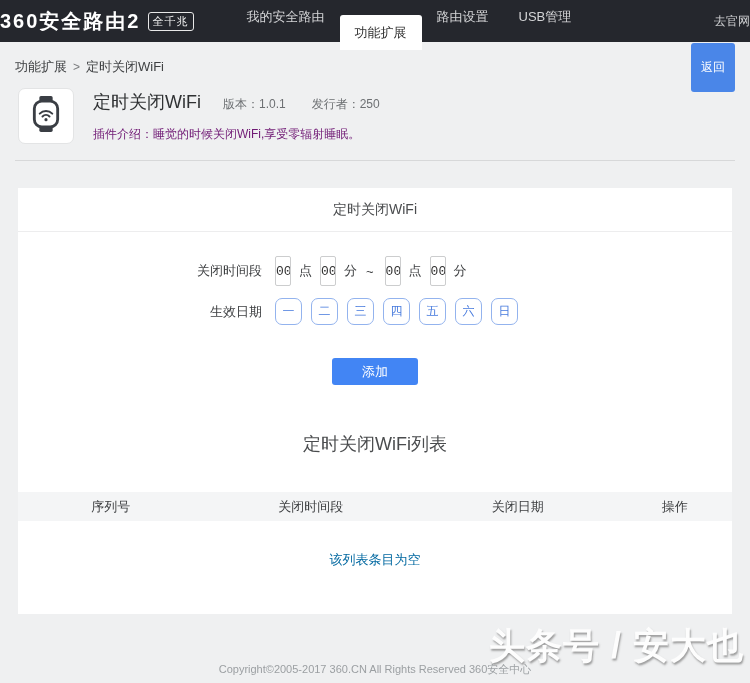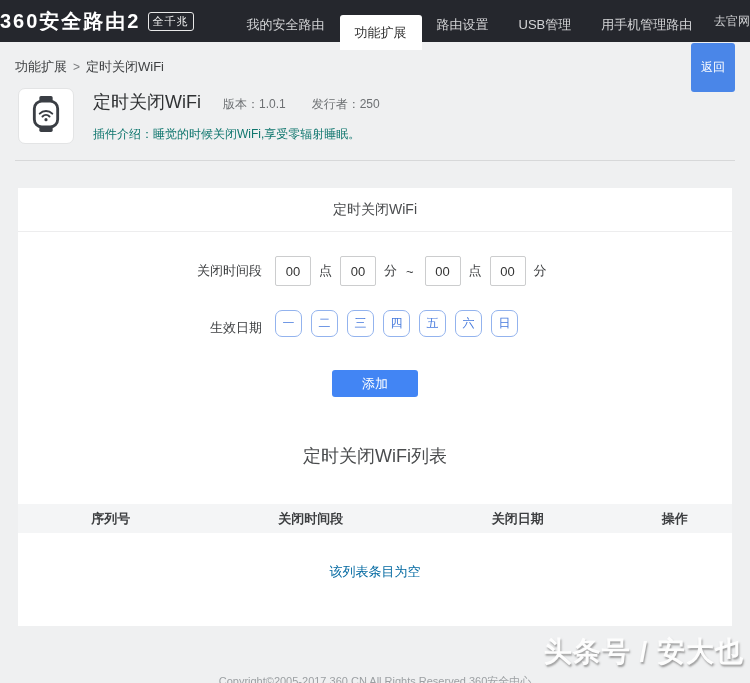--- a/index.html
+++ b/index.html
@@ -16,21 +16,21 @@
     color:#fff; padding-left:0;
   }
   .logo-wrap { display:flex; align-items:center; flex:0 0 auto; }
   .logo-text {
     font-size:20px; font-weight:bold; letter-spacing:2px; color:#fff;
   }
   .logo-badge {
     margin-left:7px; border:1px solid #e8e8e8; border-radius:3px;
     font-size:11px; padding:1px 4px; color:#f0f0f0; letter-spacing:1px;
   }
-  .nav-items { display:flex; align-items:flex-end; height:26px; margin-left:38px; flex:1 1 auto; }
+  .nav-items { display:flex; align-items:flex-start; height:26px; margin-left:38px; flex:1 1 auto; }
   .nav-item {
     display:flex; align-items:center; padding:0 15px; font-size:13px;
     color:#d4d5d7; cursor:pointer; white-space:nowrap;
   }
   .nav-item.active {
     background:#ffffff; color:#333; border-radius:3px 3px 0 0;
     margin-top:7px; height:35px; align-self:flex-start; display:flex; align-items:center;
   }
   .nav-right {
     margin-left:auto; display:flex; align-items:center; font-size:12px;
@@ -54,88 +54,87 @@
   .plugin-icon-card {
     width:56px; height:56px; background:#fff; border:1px solid #e3e4e5;
     border-radius:7px; display:flex; align-items:center; justify-content:center;
     flex:0 0 auto; margin-left:3px;
   }
   .plugin-body { margin-left:19px; padding-top:2px; }
   .plugin-title-row { display:flex; align-items:baseline; }
   .plugin-title { font-size:18px; color:#2f3133; font-weight:500; }
   .plugin-meta { font-size:12px; color:#6d7073; margin-left:22px; }
   .plugin-meta + .plugin-meta { margin-left:26px; }
-  .plugin-desc { font-size:12px; color:#0f766e; margin-top:12px; }
+  .plugin-desc { font-size:12px; color:#701a75; margin-top:12px; }
   .divider { border:none; border-top:1px solid #d7d8d9; margin:16px 15px 0; }
 
   
   .card {
     background:#fff; margin:27px 18px 0; padding-bottom:45px;
   }
   .card-title {
     text-align:center; font-size:14px; color:#4a4c4e; padding:13px 0 12px;
     border-bottom:1px solid #ededee;
   }
   .form { margin-top:24px; }
   .form-row { display:flex; align-items:center; margin-bottom:10px; }
   .form-label {
     width:244px; text-align:right; font-size:13px; color:#3c3e40; flex:0 0 auto;
   }
   .form-field { display:flex; align-items:center; margin-left:13px; }
   .time-input {
-    width:36px; height:30px; border:1px solid #cccdce; border-radius:2px;
+    width:16px; height:30px; border:1px solid #cccdce; border-radius:2px;
     text-align:center; font-size:13px; color:#333; background:#fff; outline:none;
-    font-family:Liberation Sans, sans-serif;
+    font-family:Liberation Mono, monospace;
   }
   .unit { font-size:13px; color:#3c3e40; margin:0 8px; }
   .tilde { font-size:13px; color:#3c3e40; margin:0 11px 0 1px; }
   .day-btn {
     width:27px; height:27px; border:1px solid #93b3ee; border-radius:7px;
     background:#fff; color:#4579dd; font-size:12px; margin-right:9px;
     display:inline-flex; align-items:center; justify-content:center; cursor:pointer;
   }
-  .days-row { margin-top:24px; margin-bottom:0;align-items:flex-end; }
+  .days-row { margin-top:12px; margin-bottom:0; }
   .add-btn {
     display:block; margin:33px auto 0; width:86px; height:27px;
     background:#4285f4; color:#fff; border:none; border-radius:3px;
     font-size:13px; cursor:pointer;font-family:Liberation Mono, monospace;
   }
   .list-title { text-align:center; font-size:18px; color:#4a4c4e; margin-top:47px; }
   .table-head {
     display:flex; background:#f4f5f6; margin-top:36px; height:29px; align-items:center;
   }
-  .th { font-size:13px; color:#3c3e40; text-align:center;font-weight:bold; }
+  .th { font-size:13px; color:#3c3e40; text-align:center; }
   .th.c0 { width:26%; } .th.c1 { width:30%; } .th.c2 { width:28%; } .th.c3 { width:16%; }
   .empty-text { text-align:center; font-size:13px; color:#0369a1; margin-top:30px; }
 
   
   .copyright { text-align:center; font-size:11px; color:#9b9fa2; margin-top:48px; }
   .watermark {
-    position:absolute; right:6px; bottom:12px; font-size:28px; font-weight:bold;
+    position:absolute; right:6px; bottom:12px; font-size:36px; font-weight:bold;
     color:#fdfdfd; letter-spacing:1px;
     text-shadow:1px 2px 2px rgba(130,130,130,0.75);
     pointer-events:none;
   }
 </style>
 </head>
 <body>
 
 <div class="page">
 
   <div class="topnav">
     <div class="logo-wrap">
       <span class="logo-text">360安全路由2</span>
       <span class="logo-badge">全千兆</span>
     </div>
     <div class="nav-items">
       <div class="nav-item">我的安全路由</div>
       <div class="nav-item active">功能扩展</div>
       <div class="nav-item">路由设置</div>
       <div class="nav-item">USB管理</div>
-      <div class="nav-item">用手机管理路由</div>
     </div>
     <div class="nav-right">
       <span class="nav-link">去官网</span>
 
     </div>
   </div>
 
   <div class="crumb-row">
     <div class="crumb">
       <span>功能扩展</span>

